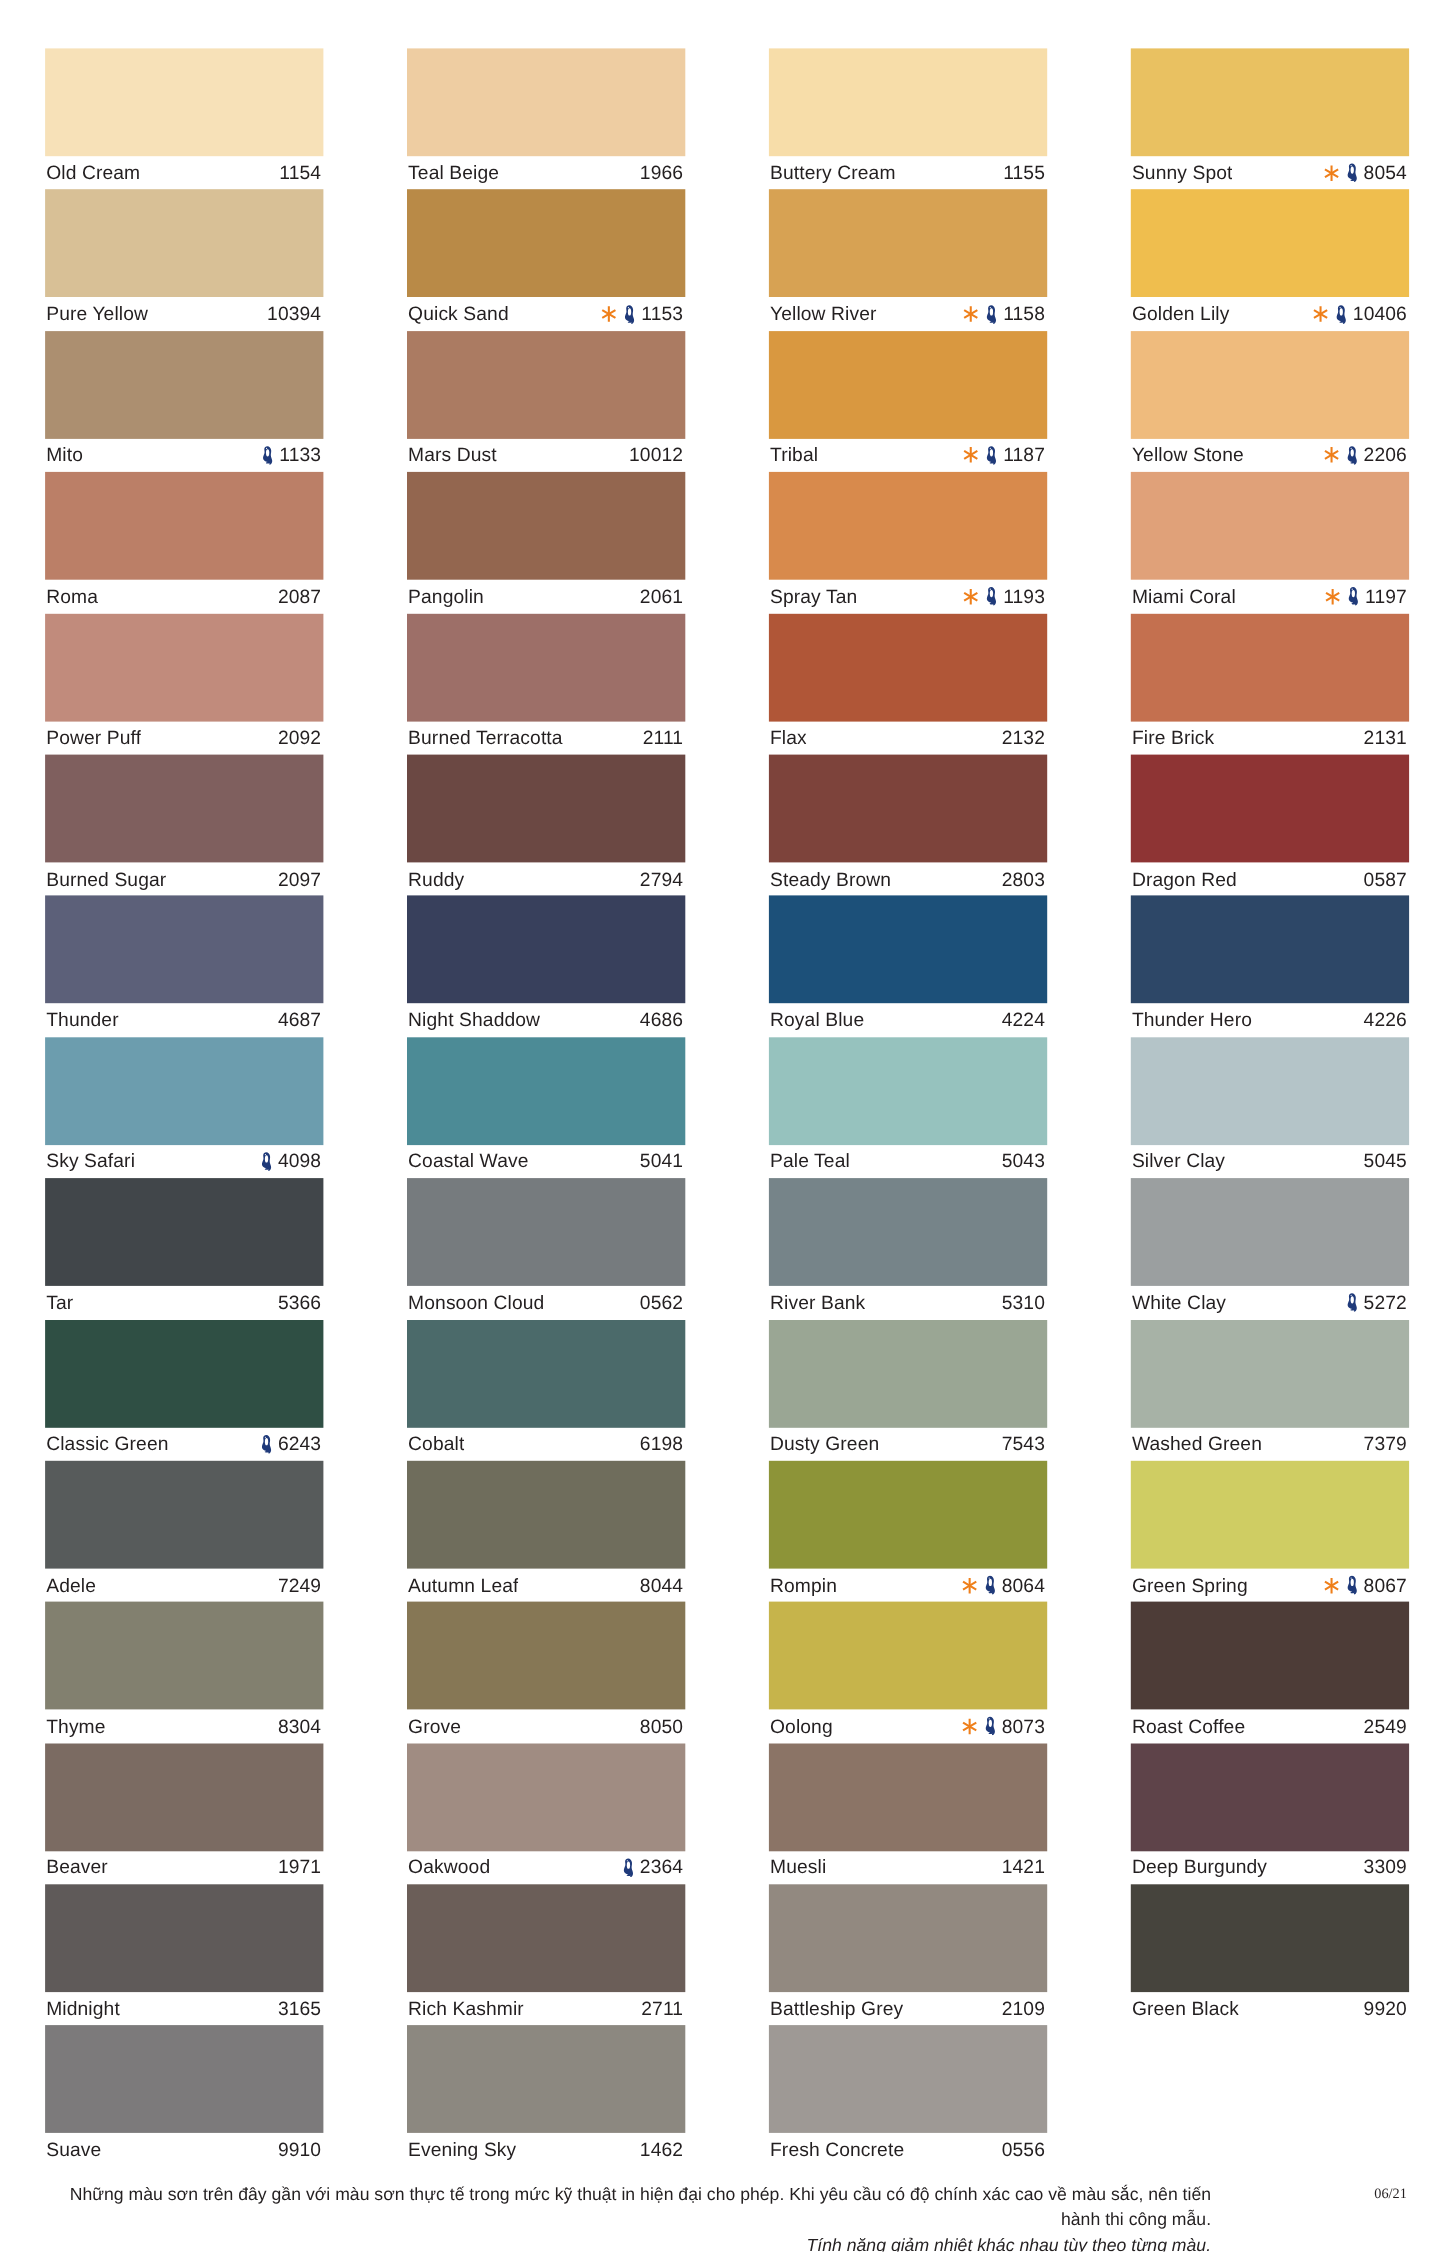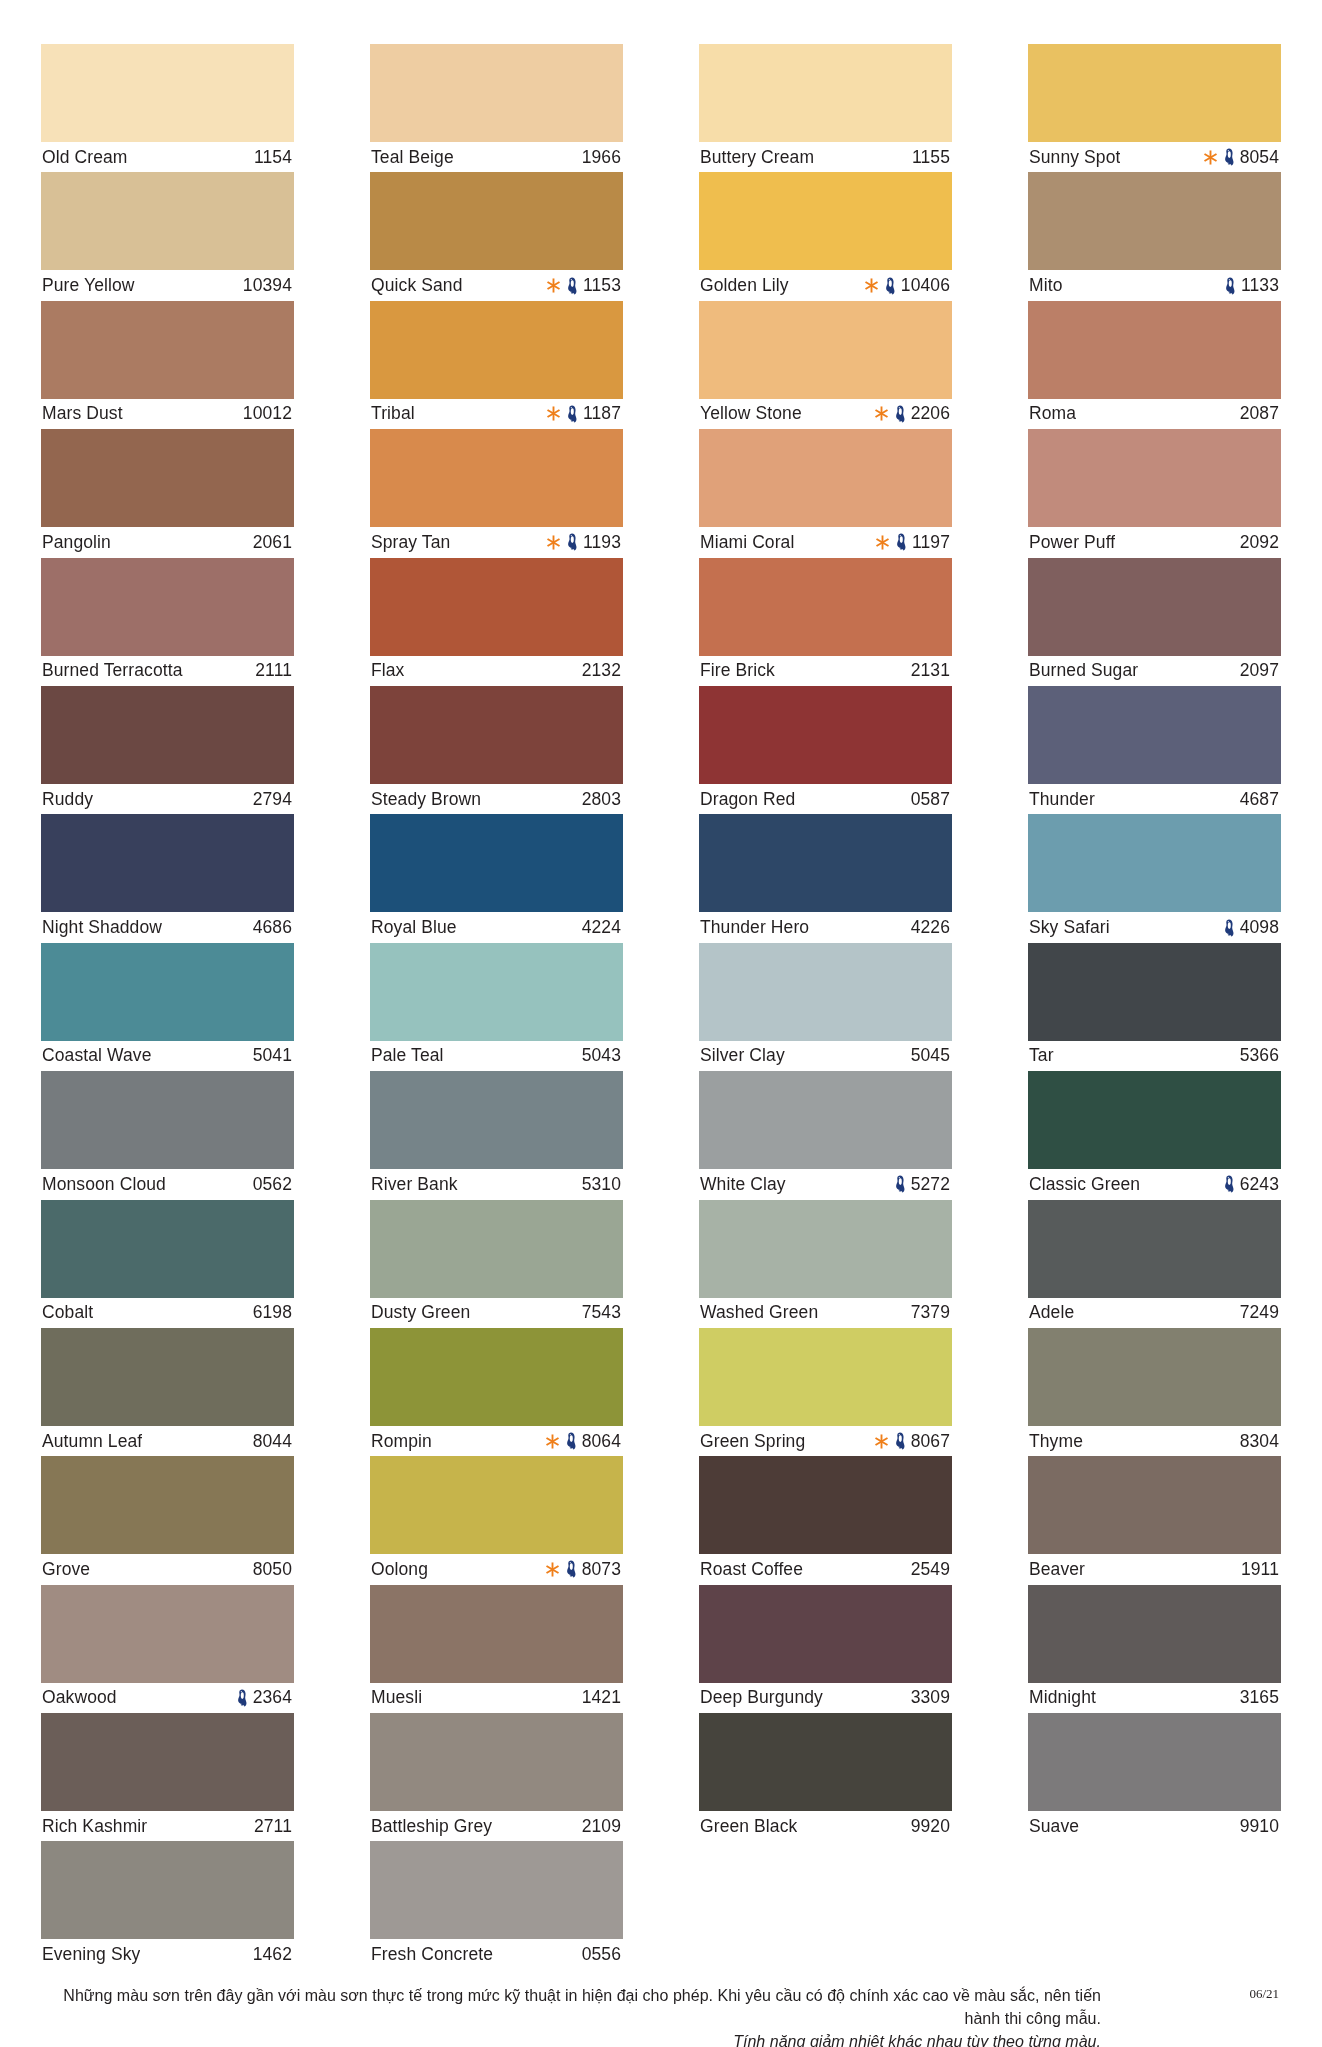--- a/index.html
+++ b/index.html
@@ -196,20 +196,45 @@
                 <path fill="#1f3a7a" d="M6.0 0.6c1.9 0 3.3 1.6 3.5 3.6c0.2 1.9-0.3 3.1-0.3 4.6c0 1.6 0.9 2.9 1.2 4.6 c0.3 1.7-0.4 3.3-1.5 3.9c-0.5 0.3-1 0.1-1.1-0.3c-0.1-0.4 0.2-0.7 0.5-1.0c-0.9 0.5-2.1 0.6-3.2 0.3 c-0.4-0.1-0.5-0.5-0.2-0.8c0.3-0.3 0.9-0.4 1.4-0.5c-1.2-0.1-2.3-0.5-3.1-1.3C2.3 12.9 2.0 11.7 2.2 10.5 c0.3-1.6 1.2-2.6 1.3-4.2C3.6 4.9 3.2 4.0 3.3 2.9C3.5 1.5 4.6 0.6 6.0 0.6z"></path>
                 <ellipse cx="6.3" cy="6.6" rx="1.5" ry="3.3" fill="#ffffff"></ellipse>
                 <circle cx="5.3" cy="2.6" r="0.55" fill="#ffffff"></circle>
               </svg>
             </span>
             <span class="swatch-code">1153</span>
           </span>
         </div>
       </div>
       <div class="swatch-cell">
+        <div class="swatch-chip" style="background: rgb(215, 162, 83);"></div>
+        <div class="swatch-label">
+          <span class="swatch-name">Yellow River</span>
+          <span class="swatch-right">
+            <span class="icon-star">
+              <svg viewBox="0 0 16 18" width="15" height="17" aria-hidden="true">
+                <g stroke="#ef7f1a" stroke-width="2" stroke-linecap="butt">
+                  <line x1="8" y1="1.5" x2="8" y2="16.5"></line>
+                  <line x1="1.6" y1="5.2" x2="14.4" y2="12.8"></line>
+                  <line x1="1.6" y1="12.8" x2="14.4" y2="5.2"></line>
+                </g>
+              </svg>
+            </span>
+            <span class="icon-penguin">
+              <svg viewBox="0 0 12 18" width="12" height="18" aria-hidden="true">
+                <path fill="#1f3a7a" d="M6.0 0.6c1.9 0 3.3 1.6 3.5 3.6c0.2 1.9-0.3 3.1-0.3 4.6c0 1.6 0.9 2.9 1.2 4.6 c0.3 1.7-0.4 3.3-1.5 3.9c-0.5 0.3-1 0.1-1.1-0.3c-0.1-0.4 0.2-0.7 0.5-1.0c-0.9 0.5-2.1 0.6-3.2 0.3 c-0.4-0.1-0.5-0.5-0.2-0.8c0.3-0.3 0.9-0.4 1.4-0.5c-1.2-0.1-2.3-0.5-3.1-1.3C2.3 12.9 2.0 11.7 2.2 10.5 c0.3-1.6 1.2-2.6 1.3-4.2C3.6 4.9 3.2 4.0 3.3 2.9C3.5 1.5 4.6 0.6 6.0 0.6z"></path>
+                <ellipse cx="6.3" cy="6.6" rx="1.5" ry="3.3" fill="#ffffff"></ellipse>
+                <circle cx="5.3" cy="2.6" r="0.55" fill="#ffffff"></circle>
+              </svg>
+            </span>
+            <span class="swatch-code">1158</span>
+          </span>
+        </div>
+      </div>
+      <div class="swatch-cell">
         <div class="swatch-chip" style="background: rgb(239, 190, 78);"></div>
         <div class="swatch-label">
           <span class="swatch-name">Golden Lily</span>
           <span class="swatch-right">
             <span class="icon-star">
               <svg viewBox="0 0 16 18" width="15" height="17" aria-hidden="true">
                 <g stroke="#ef7f1a" stroke-width="2" stroke-linecap="butt">
                   <line x1="8" y1="1.5" x2="8" y2="16.5"></line>
                   <line x1="1.6" y1="5.2" x2="14.4" y2="12.8"></line>
                   <line x1="1.6" y1="12.8" x2="14.4" y2="5.2"></line>
@@ -725,21 +750,21 @@
           <span class="swatch-right">
             <span class="swatch-code">2549</span>
           </span>
         </div>
       </div>
       <div class="swatch-cell">
         <div class="swatch-chip" style="background: rgb(123, 107, 98);"></div>
         <div class="swatch-label">
           <span class="swatch-name">Beaver</span>
           <span class="swatch-right">
-            <span class="swatch-code">1911</span>
+            <span class="swatch-code">1971</span>
           </span>
         </div>
       </div>
       <div class="swatch-cell">
         <div class="swatch-chip" style="background: rgb(160, 140, 130);"></div>
         <div class="swatch-label">
           <span class="swatch-name">Oakwood</span>
           <span class="swatch-right">
             <span class="icon-penguin">
               <svg viewBox="0 0 12 18" width="12" height="18" aria-hidden="true">

